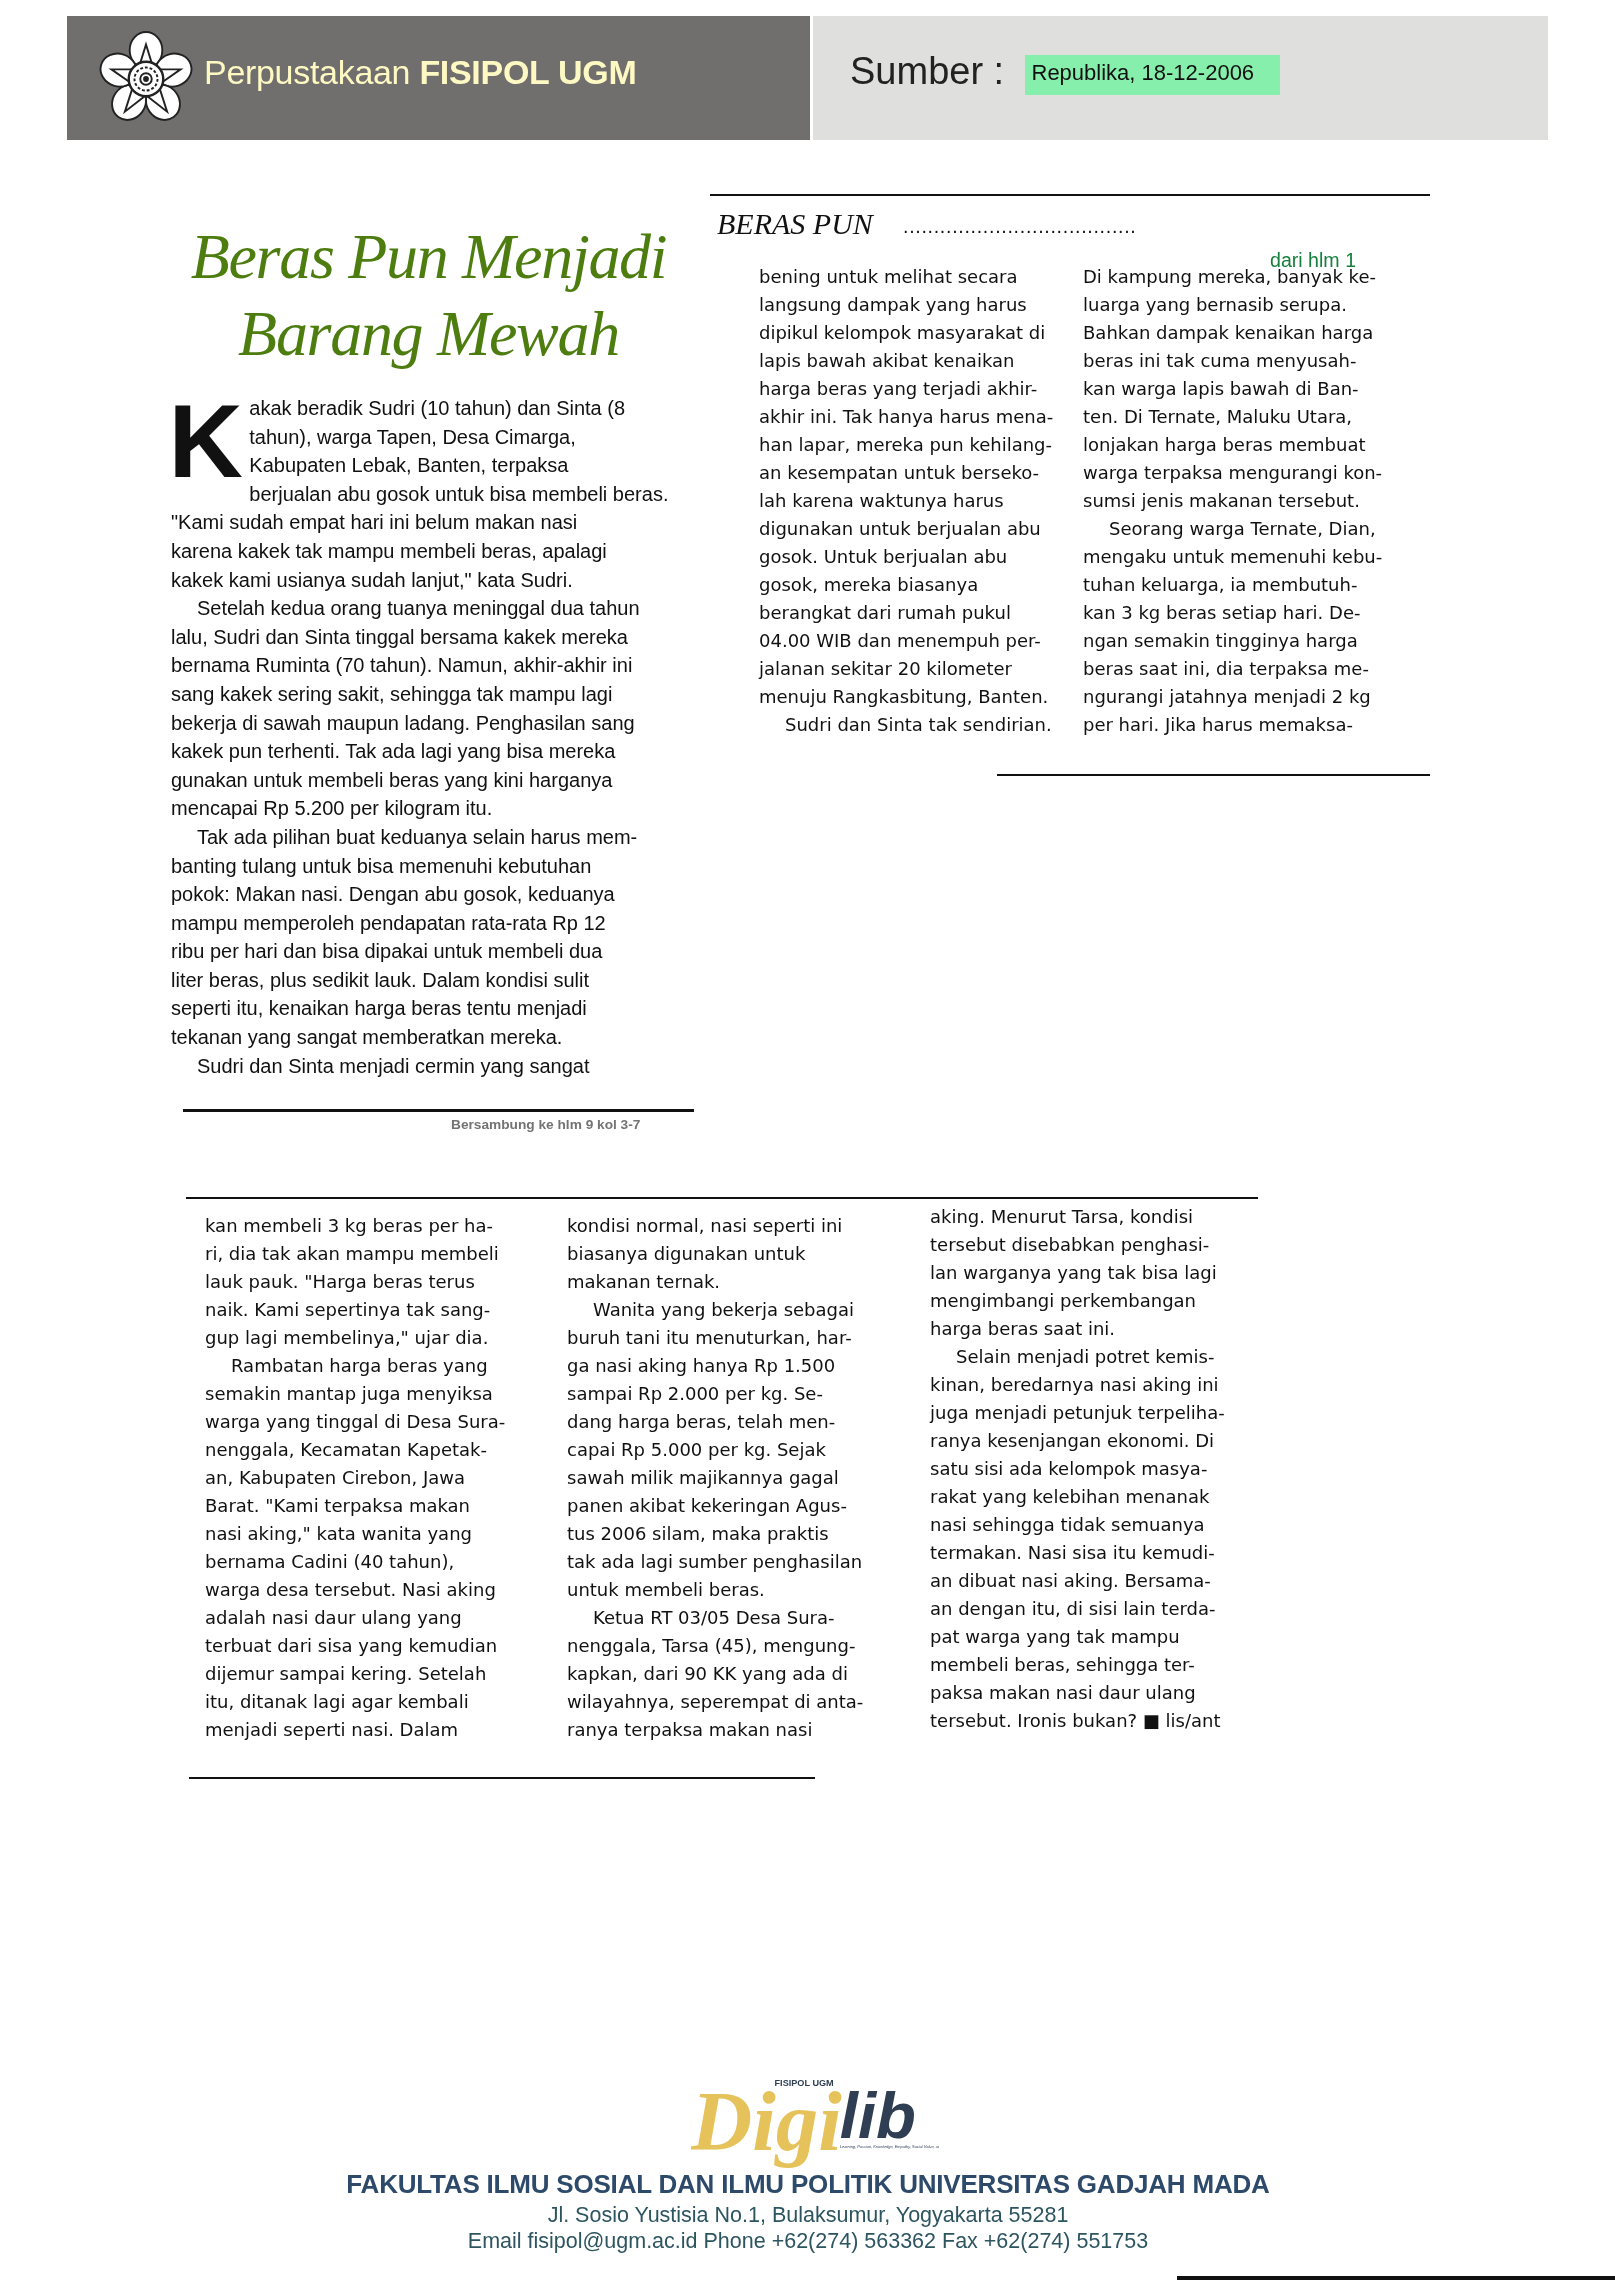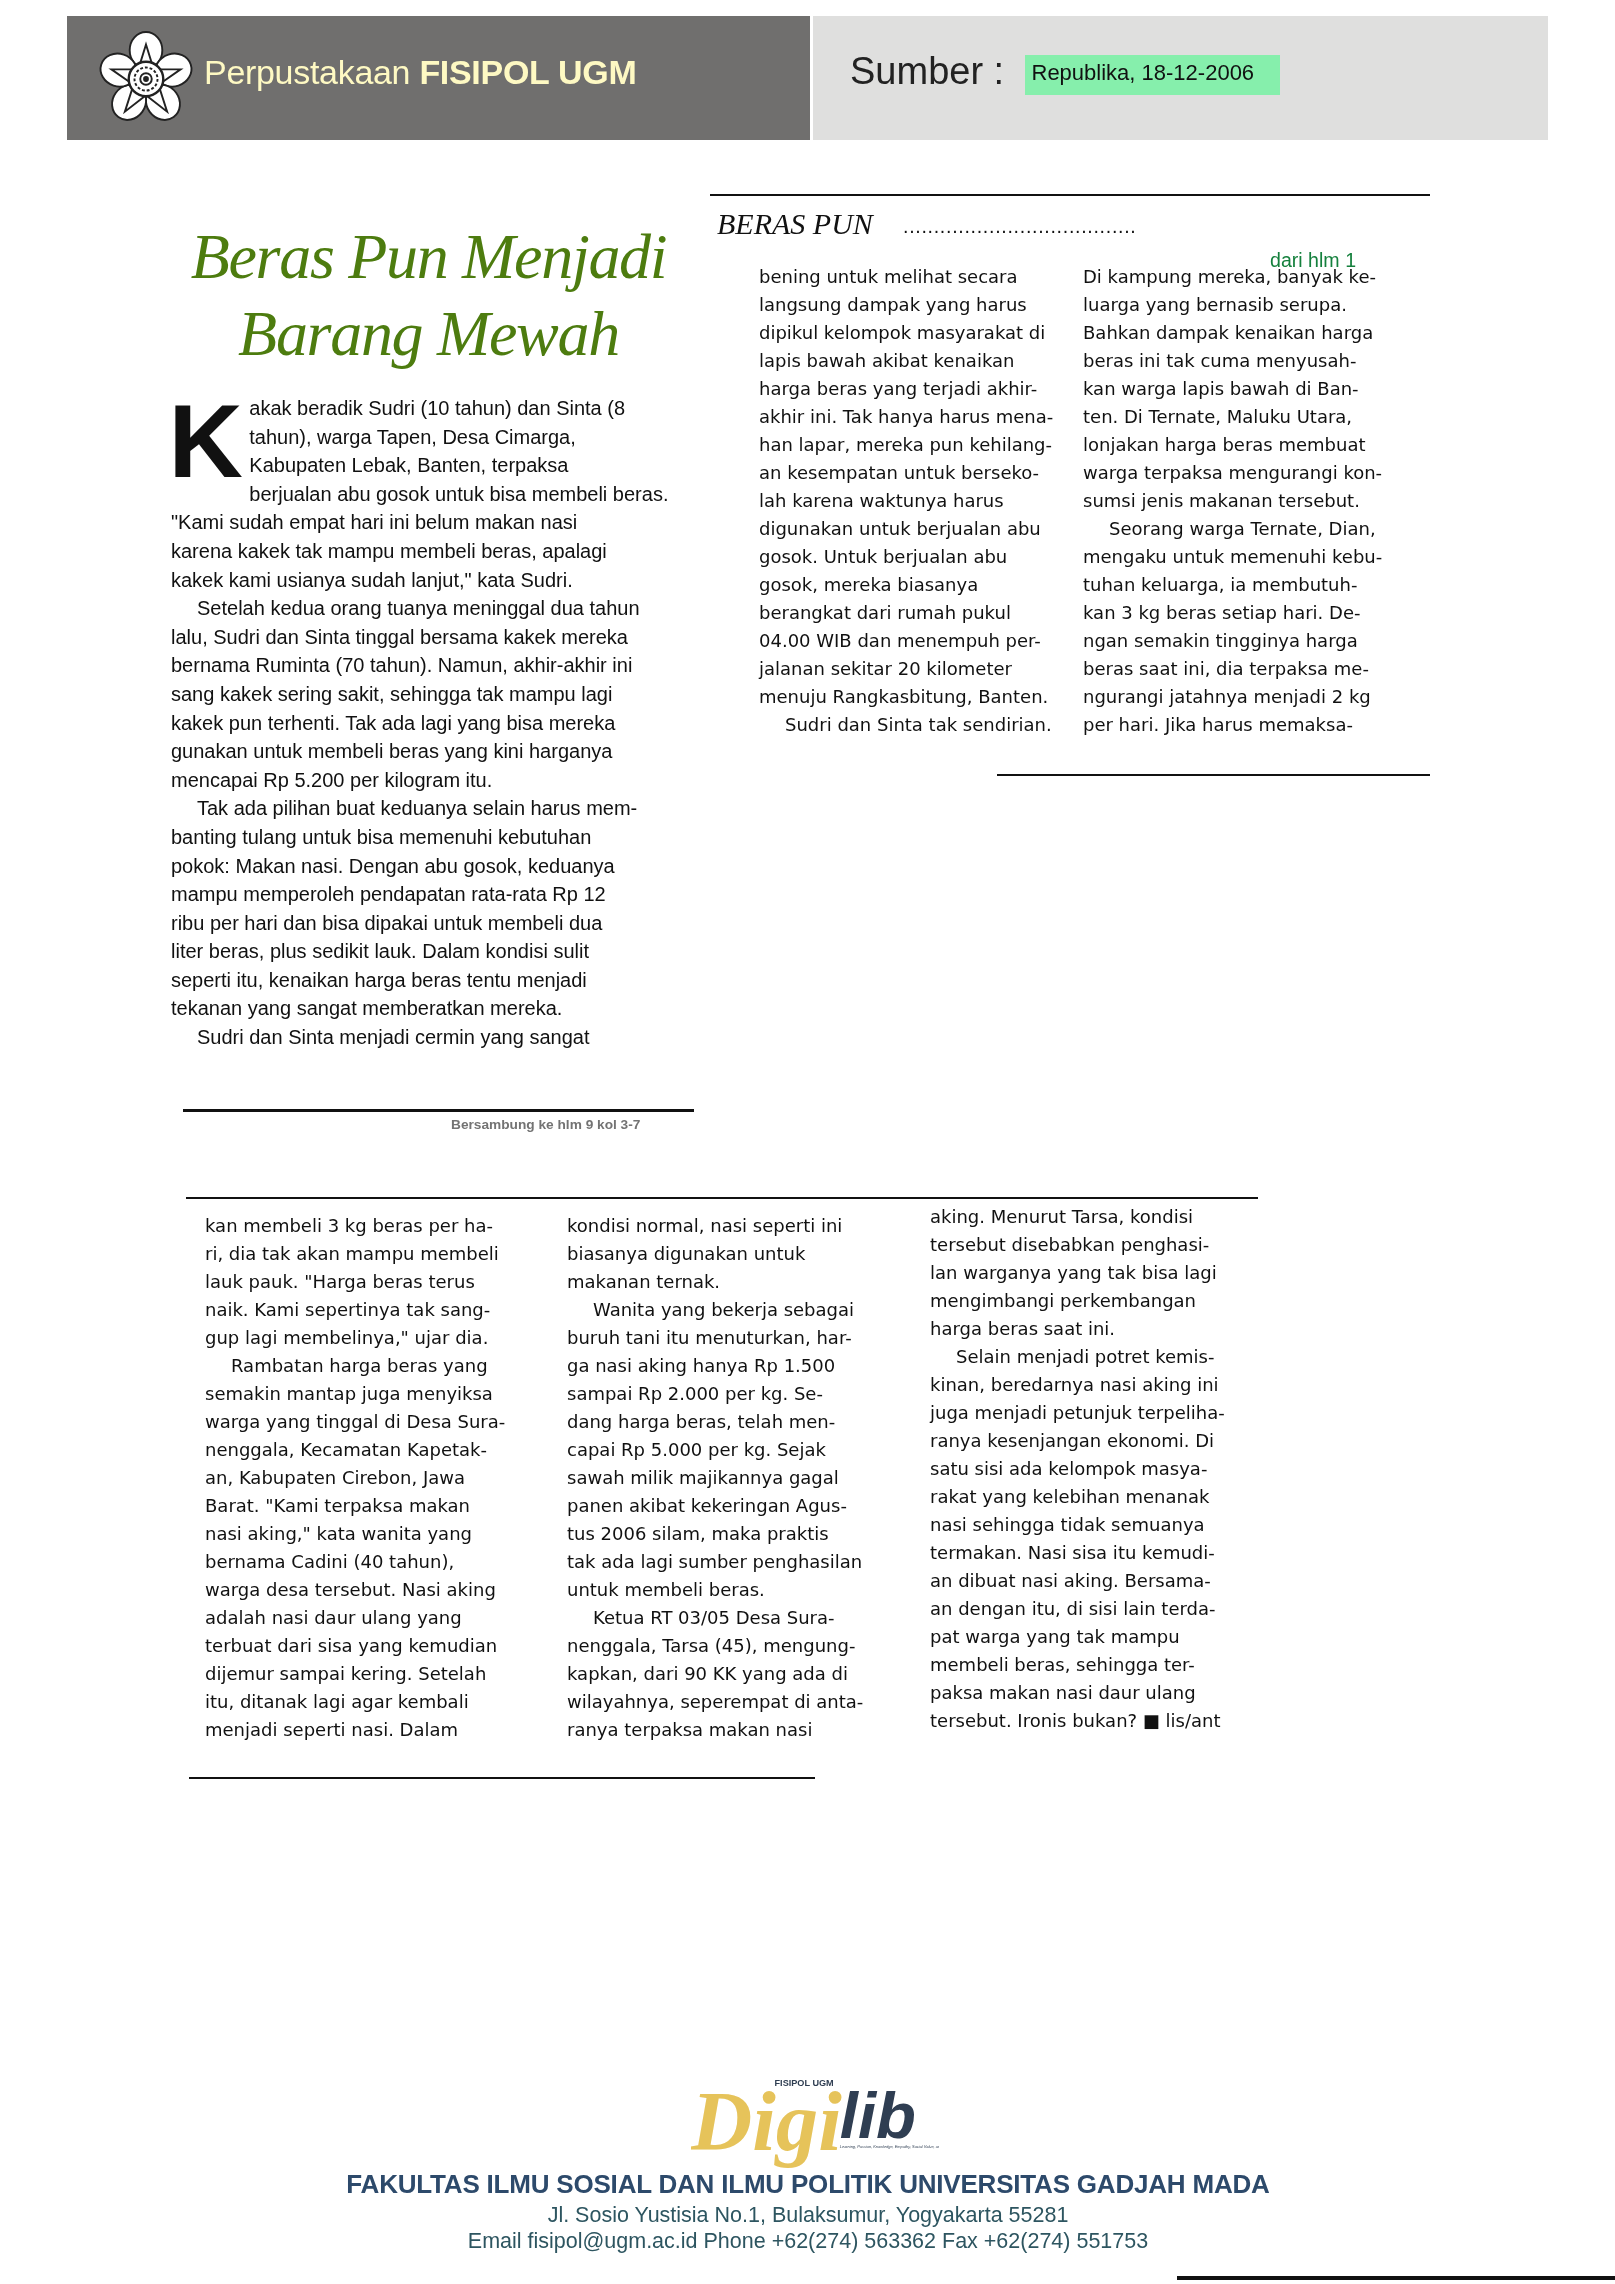--- a/index.html
+++ b/index.html
@@ -79,20 +79,21 @@
   <span class="line">tahun), warga Tapen, Desa Cimarga,</span>
   <span class="line">Kabupaten Lebak, Banten, terpaksa</span>
   <span class="line">berjualan abu gosok untuk bisa membeli beras.</span>
   <span class="line">"Kami sudah empat hari ini belum makan nasi</span>
   <span class="line">karena kakek tak mampu membeli beras, apalagi</span>
   <span class="line">kakek kami usianya sudah lanjut," kata Sudri.</span>
   <span class="line" style="padding-left:26px">Setelah kedua orang tuanya meninggal dua tahun</span>
   <span class="line">lalu, Sudri dan Sinta tinggal bersama kakek mereka</span>
   <span class="line">bernama Ruminta (70 tahun). Namun, akhir-akhir ini</span>
   <span class="line">sang kakek sering sakit, sehingga tak mampu lagi</span>
+  <span class="line">bekerja di sawah maupun ladang. Penghasilan sang</span>
   <span class="line">kakek pun terhenti. Tak ada lagi yang bisa mereka</span>
   <span class="line">gunakan untuk membeli beras yang kini harganya</span>
   <span class="line">mencapai Rp 5.200 per kilogram itu.</span>
   <span class="line" style="padding-left:26px">Tak ada pilihan buat keduanya selain harus mem-</span>
   <span class="line">banting tulang untuk bisa memenuhi kebutuhan</span>
   <span class="line">pokok: Makan nasi. Dengan abu gosok, keduanya</span>
   <span class="line">mampu memperoleh pendapatan rata-rata Rp 12</span>
   <span class="line">ribu per hari dan bisa dipakai untuk membeli dua</span>
   <span class="line">liter beras, plus sedikit lauk. Dalam kondisi sulit</span>
   <span class="line">seperti itu, kenaikan harga beras tentu menjadi</span>

